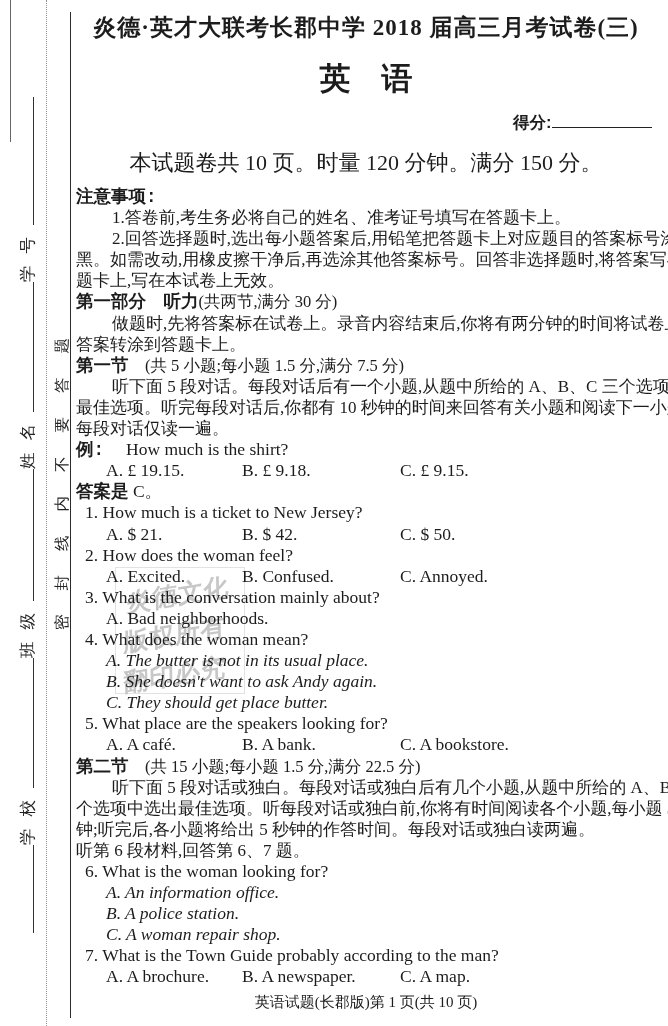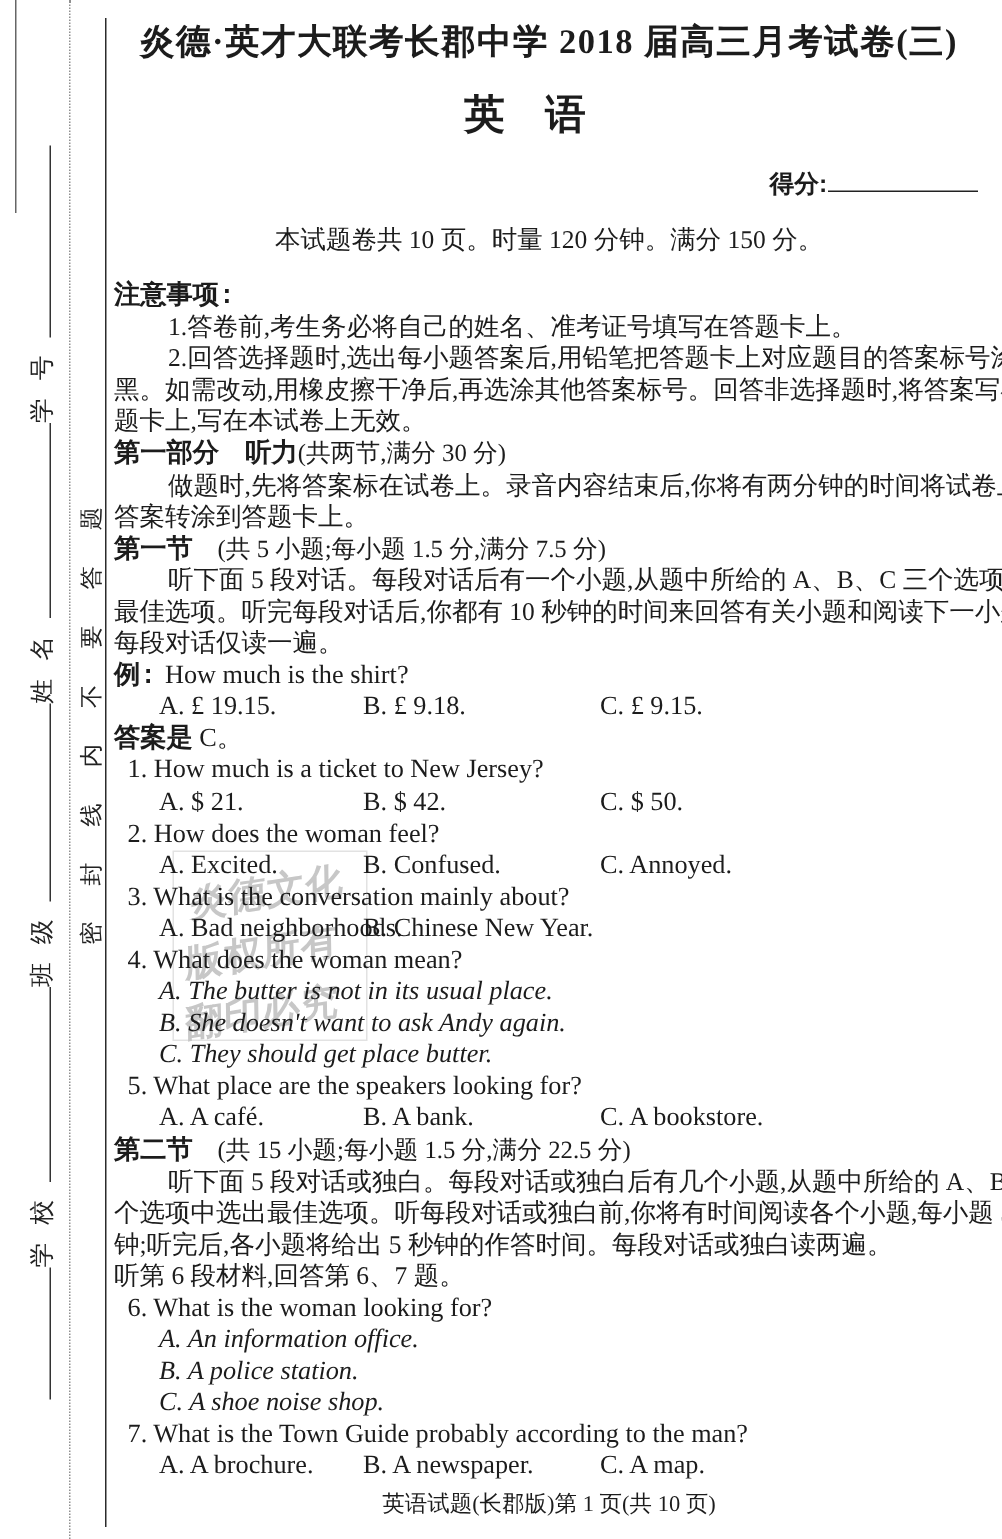--- a/index.html
+++ b/index.html
@@ -33,27 +33,27 @@
   }
   .wm div{
     position:absolute;color:#c7c7c7;font-size:25px;font-weight:700;
     white-space:nowrap;transform:rotate(-9deg) skewX(-8deg);
     font-family:"Liberation Sans",sans-serif;letter-spacing:1px;
   }
   .wm .l1{left:10px;top:10px}.wm .l2{left:7px;top:50px}.wm .l3{left:7px;top:90px}
   
   .title{position:absolute;top:12px;left:76px;width:580px;text-align:center;
     font-size:23px;font-weight:800;letter-spacing:1px;z-index:1;}
-  .subject{position:absolute;top:58px;left:60px;width:580px;text-align:center;
-    font-size:27px;font-weight:700;font-family:Liberation Mono, monospace;z-index:1;}
+  .subject{position:absolute;top:58px;left:76px;width:580px;text-align:center;
+    font-size:31px;font-weight:700;font-family:Liberation Mono, monospace;z-index:1;}
   .score{position:absolute;top:112px;left:513px;z-index:1;font-size:16.5px;}
   .score .sl{font-family:"Liberation Sans",sans-serif;font-weight:700;}
   .score-blank{display:inline-block;width:100px;border-bottom:1px solid #222;height:14px;}
   .paper-info{position:absolute;top:148px;left:76px;width:580px;text-align:center;
-    font-size:17px;z-index:1;}
+    font-size:22px;z-index:1;}
   
   .body{position:absolute;top:186px;left:76px;width:582px;z-index:1;}
   .ln{height:21.1px;line-height:21.1px;font-size:17px;white-space:nowrap;}
   .en{font-size:17.5px;}
   .bh{font-family:Liberation Mono, monospace;font-weight:700;font-size:17.5px;}
   .kai{font-size:16.5px;margin-top:48px;}
   .ind{padding-left:36px;}
   .q{padding-left:9px;}
   .opts{display:flex;padding-left:30px;}
   .opts .oa{width:136px}.opts .ob{width:158px}.opts .oc{flex:1}
@@ -110,21 +110,21 @@
 
     <div class="ln"><span class="bh">第一部分　听力</span><span class="kai">(共两节,满分 30 分)</span></div>
     <div class="ln ind">做题时,先将答案标在试卷上。录音内容结束后,你将有两分钟的时间将试卷上的</div>
     <div class="ln">答案转涂到答题卡上。</div>
 
     <div class="ln"><span class="bh">第一节</span><span class="kai">　</span><span class="kai">(共 5 小题;每小题 1.5 分,满分 7.5 分)</span></div>
     <div class="ln ind">听下面 5 段对话。每段对话后有一个小题,从题中所给的 A、B、C 三个选项中选出</div>
     <div class="ln">最佳选项。听完每段对话后,你都有 10 秒钟的时间来回答有关小题和阅读下一小题。</div>
     <div class="ln">每段对话仅读一遍。</div>
 
-    <div class="ln"><span class="bh">例:</span><span class="en" style="margin-left:6px;">How much is the shirt?</span></div>
+    <div class="ln"><span class="bh">例:</span><span class="en" style="margin-left:22px;">How much is the shirt?</span></div>
     <div class="ln en opts">
       <span class="oa">A. £ 19.15.</span>
       <span class="ob">B. £ 9.18.</span>
       <span class="oc">C. £ 9.15.</span>
     </div>
     <div class="ln"><span class="bh">答案是</span><span class="en"> C。</span></div>
 
     <div class="ln en q">1. How much is a ticket to New Jersey?</div>
     <div class="ln en opts">
       <span class="oa">A. $ 21.</span>
@@ -135,21 +135,20 @@
     <div class="ln en q">2. How does the woman feel?</div>
     <div class="ln en opts">
       <span class="oa">A. Excited.</span>
       <span class="ob">B. Confused.</span>
       <span class="oc">C. Annoyed.</span>
     </div>
 
     <div class="ln en q">3. What is the conversation mainly about?</div>
     <div class="ln en opts">
       <span class="oa">A. Bad neighborhoods.</span>
-      <span class="ob">B. Chinese New Year.</span>
     </div>
 
     <div class="ln en q">4. What does the woman mean?</div>
     <div class="ln en optline">A. The butter is not in its usual place.</div>
     <div class="ln en optline">B. She doesn't want to ask Andy again.</div>
     <div class="ln en optline">C. They should get place butter.</div>
 
     <div class="ln en q">5. What place are the speakers looking for?</div>
     <div class="ln en opts">
       <span class="oa">A. A café.</span>
@@ -159,21 +158,21 @@
 
     <div class="ln"><span class="bh">第二节</span><span class="kai">　</span><span class="kai">(共 15 小题;每小题 1.5 分,满分 22.5 分)</span></div>
     <div class="ln ind">听下面 5 段对话或独白。每段对话或独白后有几个小题,从题中所给的 A、B、C 三</div>
     <div class="ln">个选项中选出最佳选项。听每段对话或独白前,你将有时间阅读各个小题,每小题 5 秒</div>
     <div class="ln">钟;听完后,各小题将给出 5 秒钟的作答时间。每段对话或独白读两遍。</div>
     <div class="ln">听第 6 段材料,回答第 6、7 题。</div>
 
     <div class="ln en q">6. What is the woman looking for?</div>
     <div class="ln en optline">A. An information office.</div>
     <div class="ln en optline">B. A police station.</div>
-    <div class="ln en optline">C. A shoe noise shop.</div>
+    <div class="ln en optline">C. A woman repair shop.</div>
 
     <div class="ln en q"><span>7. What is the </span><span class="it">Town Guide</span><span> probably according to the man?</span></div>
     <div class="ln en opts">
       <span class="oa">A. A brochure.</span>
       <span class="ob">B. A newspaper.</span>
       <span class="oc">C. A map.</span>
     </div>
 
   </div>
 

